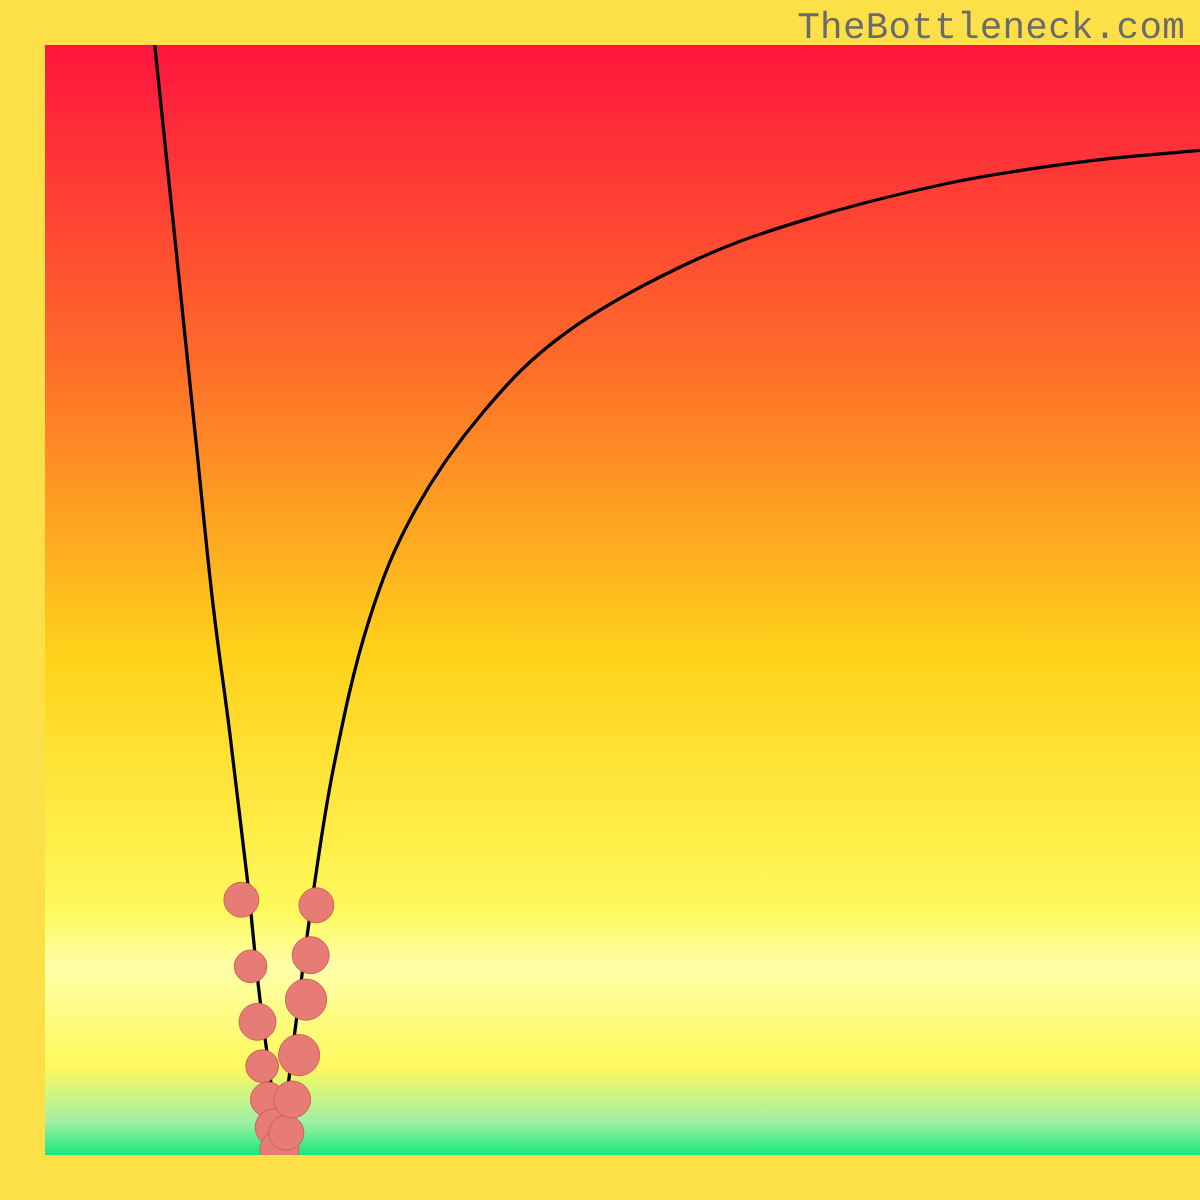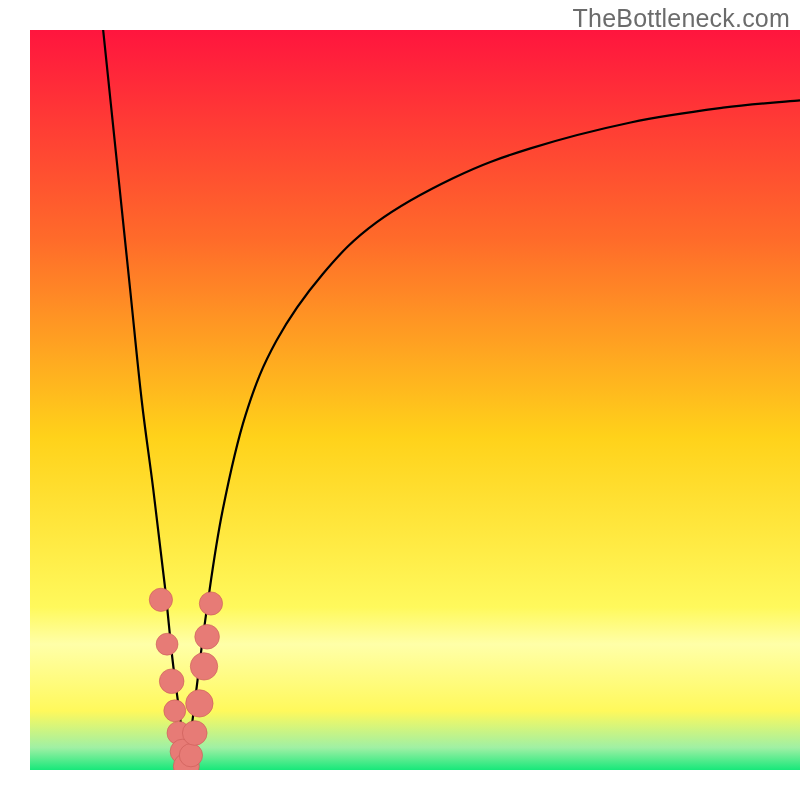--- a/index.html
+++ b/index.html
@@ -8,21 +8,22 @@
     width: 800px;
     height: 800px;
     overflow: hidden;
     background: #000;
     font-family: Arial, Helvetica, sans-serif;
   }
   .stage {
     position: relative;
     width: 800px;
     height: 800px;
-    background: #ffffff;
+    background: #fde047;
+    font-family: Liberation Mono, monospace;
   }
   .plot-area {
     position: absolute;
     left: 30px;
     top: 30px;
     width: 770px;
     height: 740px;
     overflow: hidden;
   }
   .gradient-bg {

